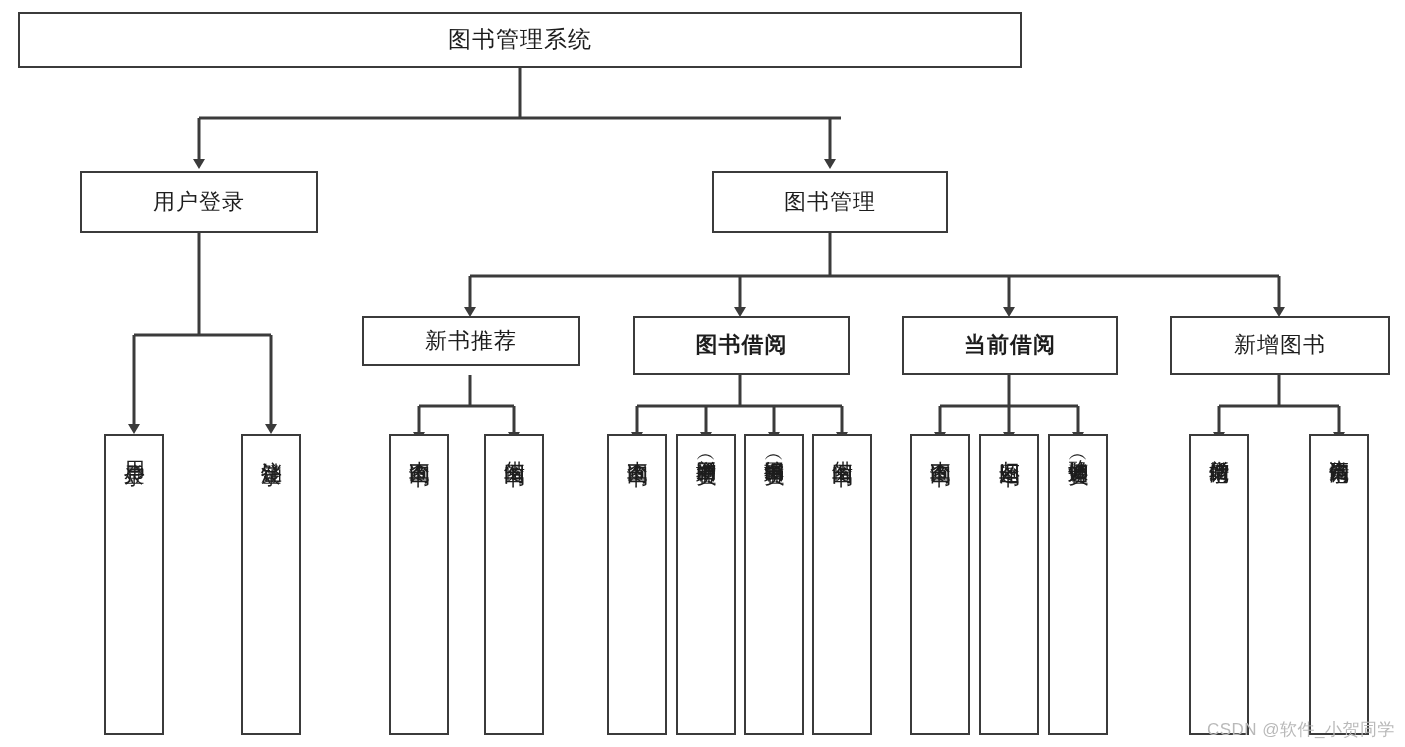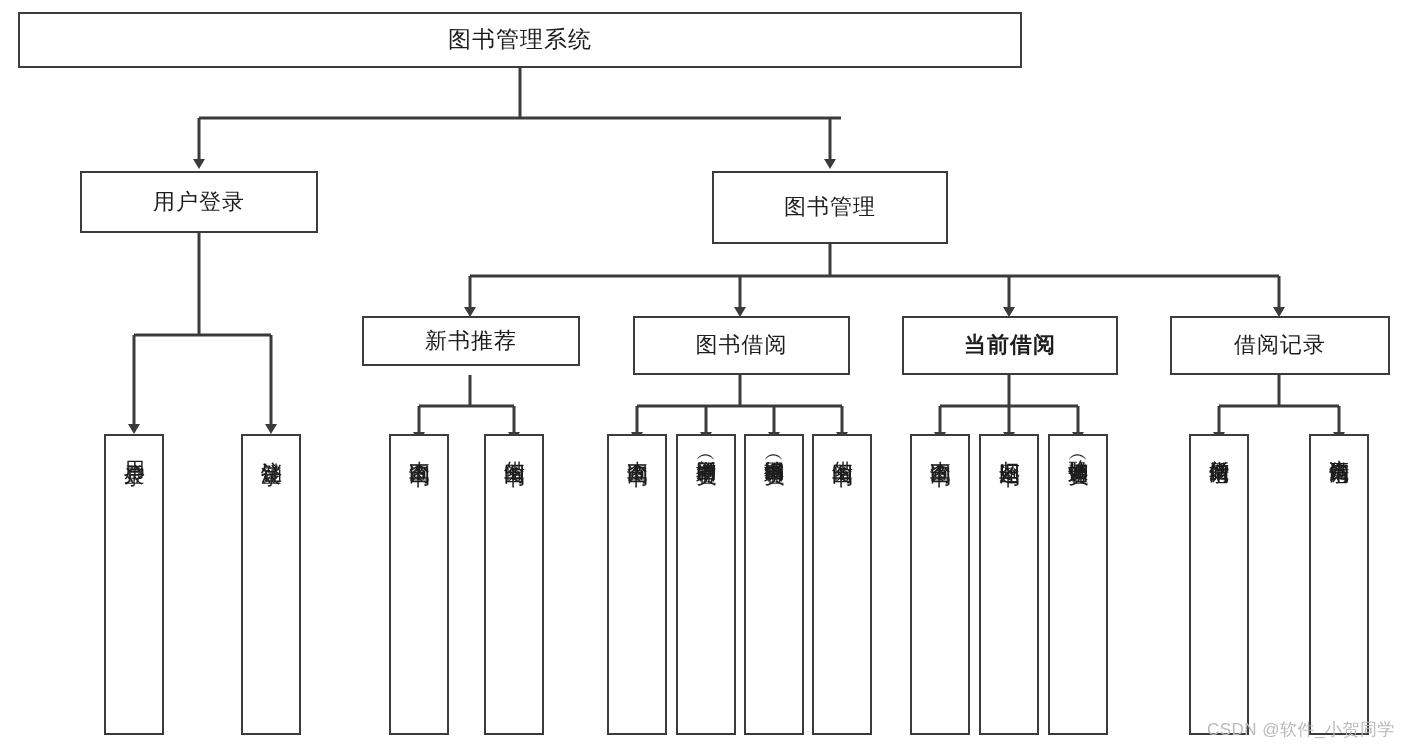--- a/index.html
+++ b/index.html
@@ -134,35 +134,35 @@
     </g>
   </svg>
 
   <div class="node root horiz" style="left:18px; top:12px; width:1004px; height:56px;">
     <span class="label">图书管理系统</span>
   </div>
 
   <div class="node horiz" style="left:80px; top:171px; width:238px; height:62px;">
     <span class="label">用户登录</span>
   </div>
-  <div class="node horiz" style="left:712px; top:171px; width:236px; height:73px;">
+  <div class="node horiz" style="left:712px; top:171px; width:236px; height:62px;">
     <span class="label">图书管理</span>
   </div>
 
   <div class="node horiz" style="left:362px; top:316px; width:218px; height:50px;">
     <span class="label">新书推荐</span>
   </div>
-  <div class="node horiz" style="left:633px; top:316px; width:217px; height:59px;">
+  <div class="node horiz" style="left:633px; top:316px; width:217px; height:59px;font-weight:bold;">
     <span class="label">图书借阅</span>
   </div>
   <div class="node horiz" style="left:902px; top:316px; width:216px; height:59px;font-weight:bold;">
     <span class="label">当前借阅</span>
   </div>
   <div class="node horiz" style="left:1170px; top:316px; width:220px; height:59px;">
-    <span class="label">借阅记录</span>
+    <span class="label">新增图书</span>
   </div>
 
   <div class="node vert" style="left:104px; top:434px; width:60px; height:301px;">
     <span class="label">用户登录</span>
   </div>
   <div class="node vert" style="left:241px; top:434px; width:60px; height:301px;">
     <span class="label">注销登录</span>
   </div>
 
   <div class="node vert" style="left:389px; top:434px; width:60px; height:301px;">

